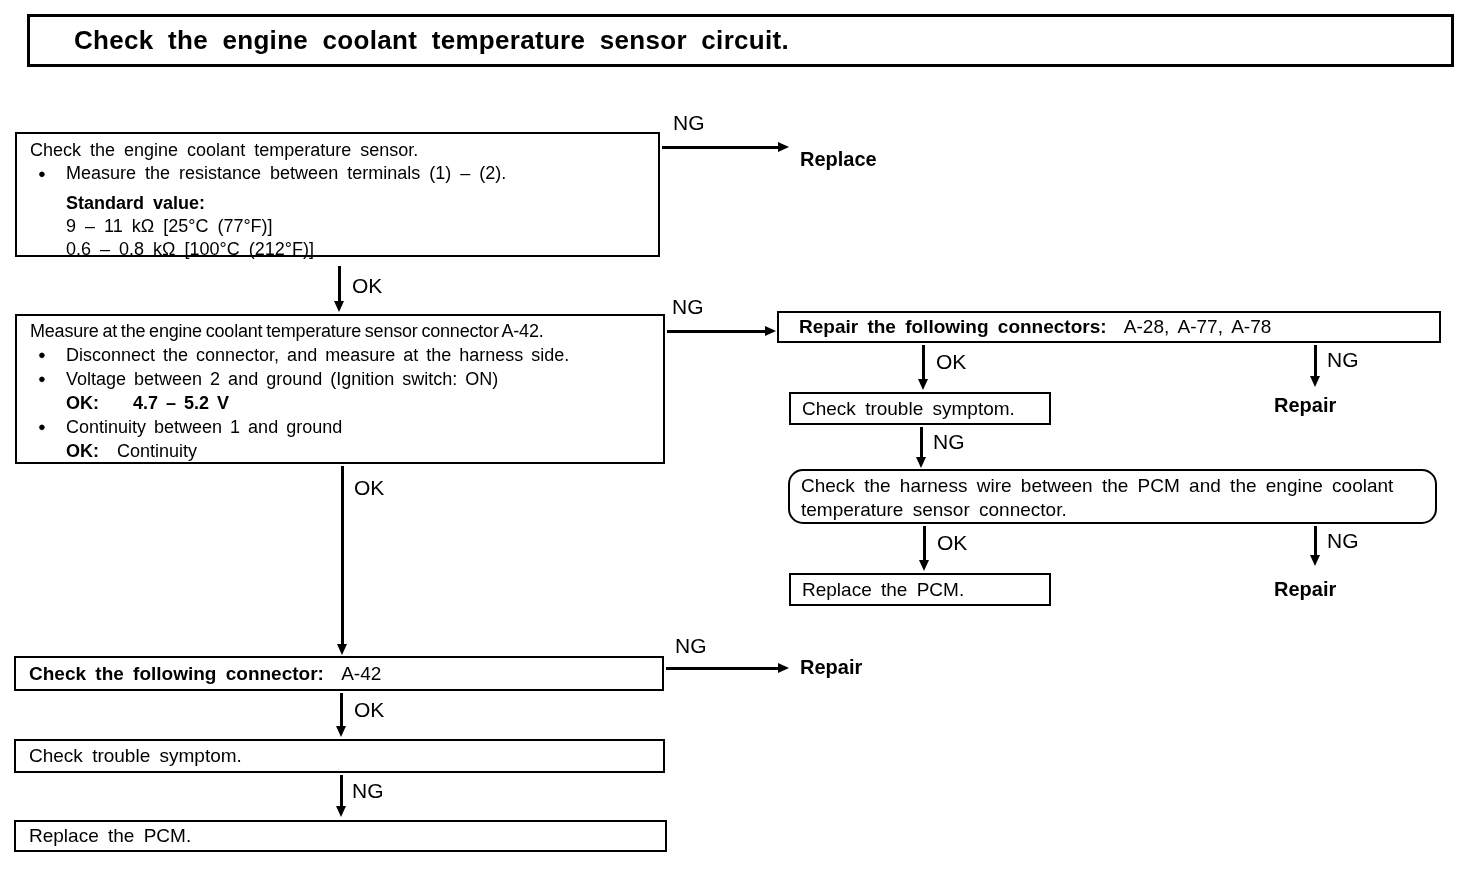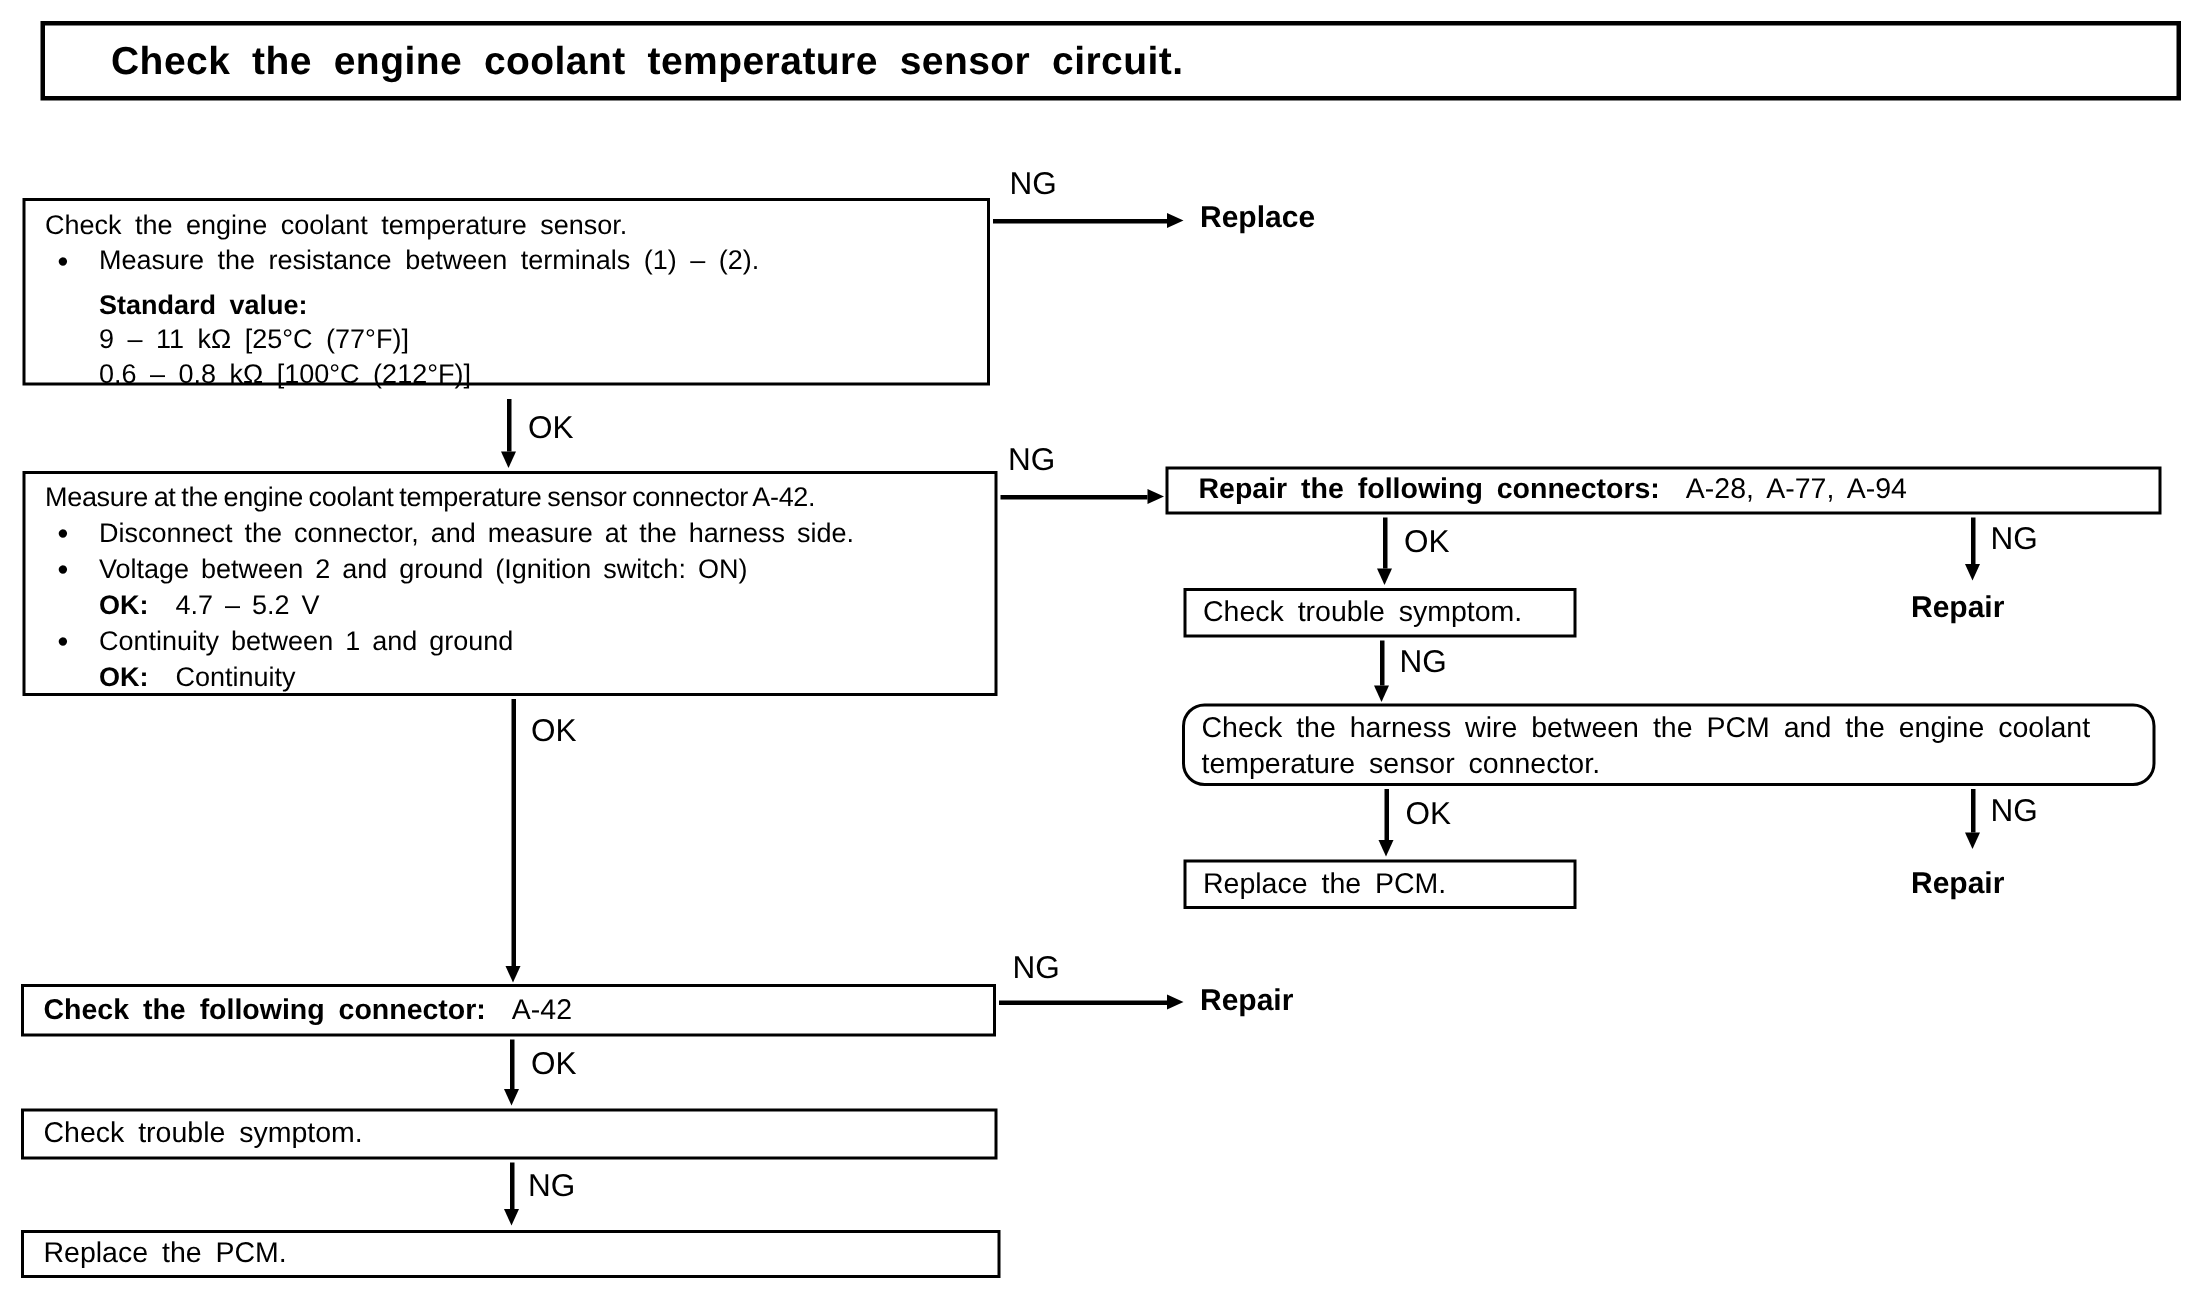--- a/index.html
+++ b/index.html
@@ -56,55 +56,55 @@
       <span class="bullet-cell">●</span>
       <span>Measure the resistance between terminals (1) – (2).</span>
     </div>
     <div class="indent step-text bold" style="margin-top:7px;">Standard value:</div>
     <div class="indent step-text">9 – 11 kΩ [25°C (77°F)]</div>
     <div class="indent step-text">0.6 – 0.8 kΩ [100°C (212°F)]</div>
   </div>
 
   <div class="edge-label" style="left:673px; top:111px;">NG</div>
   <div class="harrow" style="left:662px; top:146px; width:116px;"></div>
-  <div class="terminal" style="left:800px; top:134px;text-align:right;">Replace</div>
+  <div class="terminal" style="left:800px; top:148px;text-align:right;">Replace</div>
 
   <div class="varrow" style="left:338px; top:266px; height:35px;"></div>
   <div class="edge-label" style="left:352px; top:274px;">OK</div>
 
   <div class="sbox" style="left:15px; top:314px; width:650px; height:150px; padding:3px 0 0 13px;">
     <div class="step-text-2 tight">Measure at the engine coolant temperature sensor connector A-42.</div>
     <div class="bullet-row step-text-2">
       <span class="bullet-cell">●</span>
       <span>Disconnect the connector, and measure at the harness side.</span>
     </div>
     <div class="bullet-row step-text-2">
       <span class="bullet-cell">●</span>
       <span>Voltage between 2 and ground (Ignition switch: ON)</span>
     </div>
     <div class="indent step-text-2">
       <span class="bold">OK:</span>
-      <span style="margin-left:10px;">4.7 – 5.2 V</span>
+      <span style="margin-left:26px;font-weight:bold;">4.7 – 5.2 V</span>
     </div>
     <div class="bullet-row step-text-2">
       <span class="bullet-cell">●</span>
       <span>Continuity between 1 and ground</span>
     </div>
     <div class="indent step-text-2">
       <span class="bold">OK:</span>
       <span style="margin-left:10px;">Continuity</span>
     </div>
   </div>
 
   <div class="edge-label" style="left:672px; top:295px;">NG</div>
   <div class="harrow" style="left:667px; top:330px; width:98px;"></div>
 
   <div class="sbox oneline" style="left:777px; top:311px; width:664px; height:32px; line-height:28px; padding-left:20px;">
     <span class="bold">Repair the following connectors:</span>
-    <span style="margin-left:8px;">A-28, A-77, A-94</span>
+    <span style="margin-left:8px;">A-28, A-77, A-78</span>
   </div>
 
   <div class="varrow" style="left:922px; top:345px; height:34px;"></div>
   <div class="edge-label" style="left:936px; top:350px;">OK</div>
   <div class="varrow" style="left:1314px; top:345px; height:31px;"></div>
   <div class="edge-label" style="left:1327px; top:348px;">NG</div>
 
   <div class="sbox oneline" style="left:789px; top:392px; width:262px; height:33px; line-height:29px; padding-left:11px;">
     <span>Check trouble symptom.</span>
   </div>

